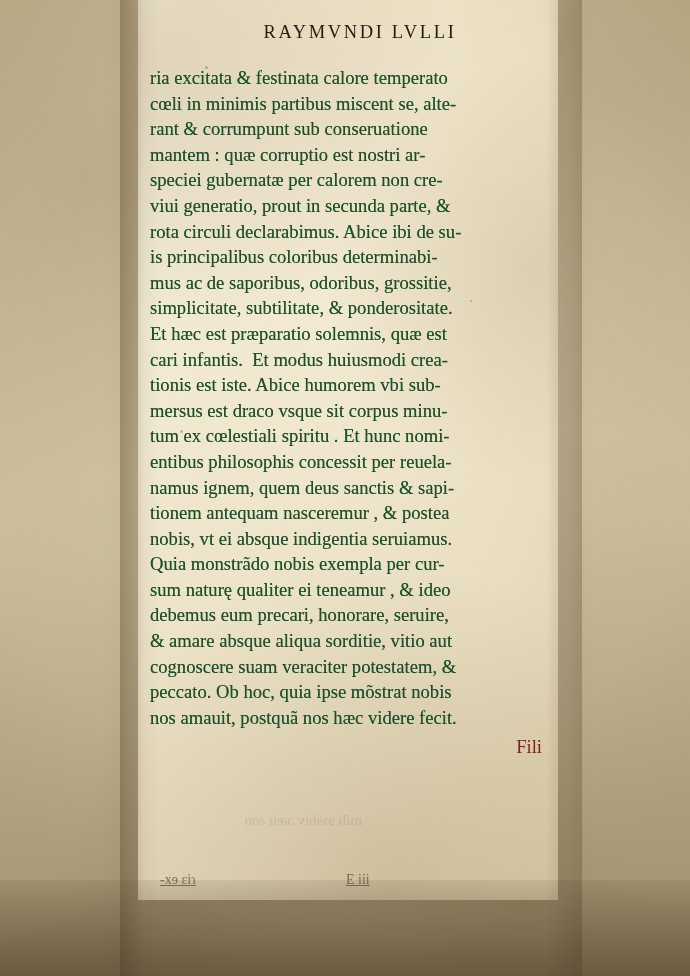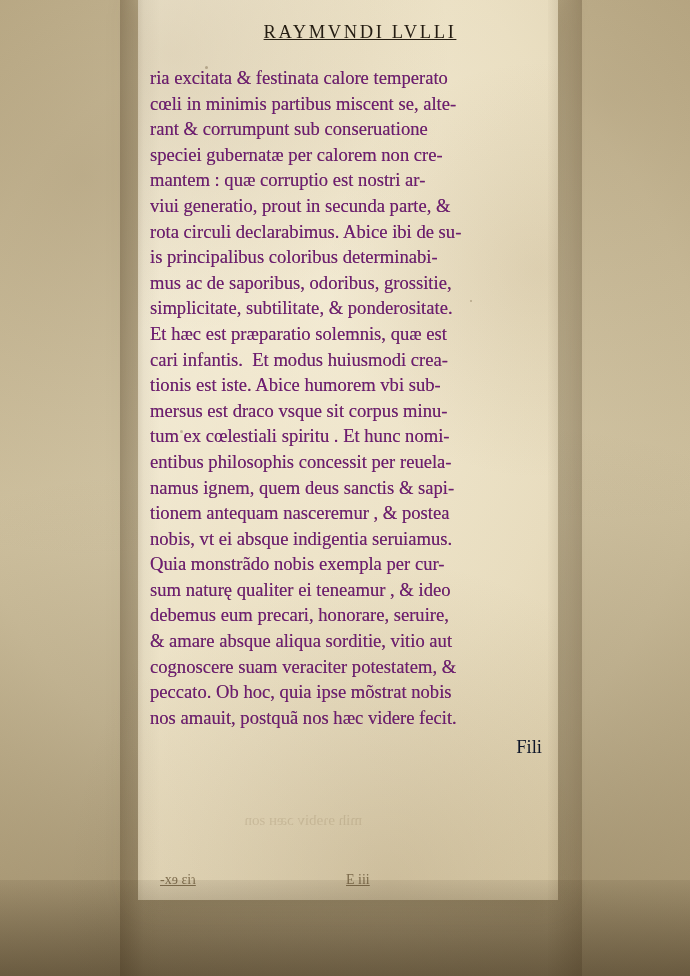--- a/index.html
+++ b/index.html
@@ -92,37 +92,36 @@
     width: 400px;
   }
   .running-head {
     text-align: center;
     font-size: 18.5px;
     letter-spacing: 2.6px;
     color: #241c12;
     margin: 0 0 22px 0;
     padding-left: 20px;
     font-family: "Liberation Serif", serif;
-    text-decoration: underline;
   }
   .body-block {
-    color: #701a75;
+    color: #14532d;
     font-size: 18.6px;
     line-height: 25.6px;
     font-family: "Liberation Serif", serif;
   }
   .line {
     white-space: pre;
     display: block;
     text-shadow: 0 0 0.6px rgba(40,28,14,0.55);
   }
   .catchword {
     text-align: right;
     font-size: 18.6px;
-    color: #0f172a;
+    color: #7f1d1d;
     margin-top: 6px;
     padding-right: 8px;
   }
   
   .ghost {
     position: absolute;
     color: rgba(120,100,66,0.38);
     font-size: 15px;
     font-family: "Liberation Serif", serif;
     transform: scaleX(-1);
@@ -170,22 +169,22 @@
   <div class="speck" style="left:300px; top:640px; width:2px; height:2px;"></div>
   <div class="speck" style="left:470px; top:300px; width:2px; height:2px;"></div>
   <div class="speck" style="left:180px; top:430px; width:3px; height:3px;"></div>
 
   <div class="content">
     <div class="running-head">RAYMVNDI  LVLLI</div>
     <div class="body-block">
       <span class="line">ria excitata &amp; festinata calore temperato</span>
       <span class="line">cœli in minimis partibus miscent se, alte-</span>
       <span class="line">rant &amp; corrumpunt sub conseruatione</span>
+      <span class="line">mantem : quæ corruptio est nostri ar-</span>
       <span class="line">speciei gubernatæ per calorem non cre-</span>
-      <span class="line">mantem : quæ corruptio est nostri ar-</span>
       <span class="line">viui generatio, prout in secunda parte, &amp;</span>
       <span class="line">rota circuli declarabimus. Abice ibi de su-</span>
       <span class="line">is principalibus coloribus determinabi-</span>
       <span class="line">mus ac de saporibus, odoribus, grossitie,</span>
       <span class="line">simplicitate, subtilitate, &amp; ponderositate.</span>
       <span class="line">Et hæc est præparatio solemnis, quæ est</span>
       <span class="line">cari infantis.  Et modus huiusmodi crea-</span>
       <span class="line">tionis est iste. Abice humorem vbi sub-</span>
       <span class="line">mersus est draco vsque sit corpus minu-</span>
       <span class="line">tum ex cœlestiali spiritu . Et hunc nomi-</span>

